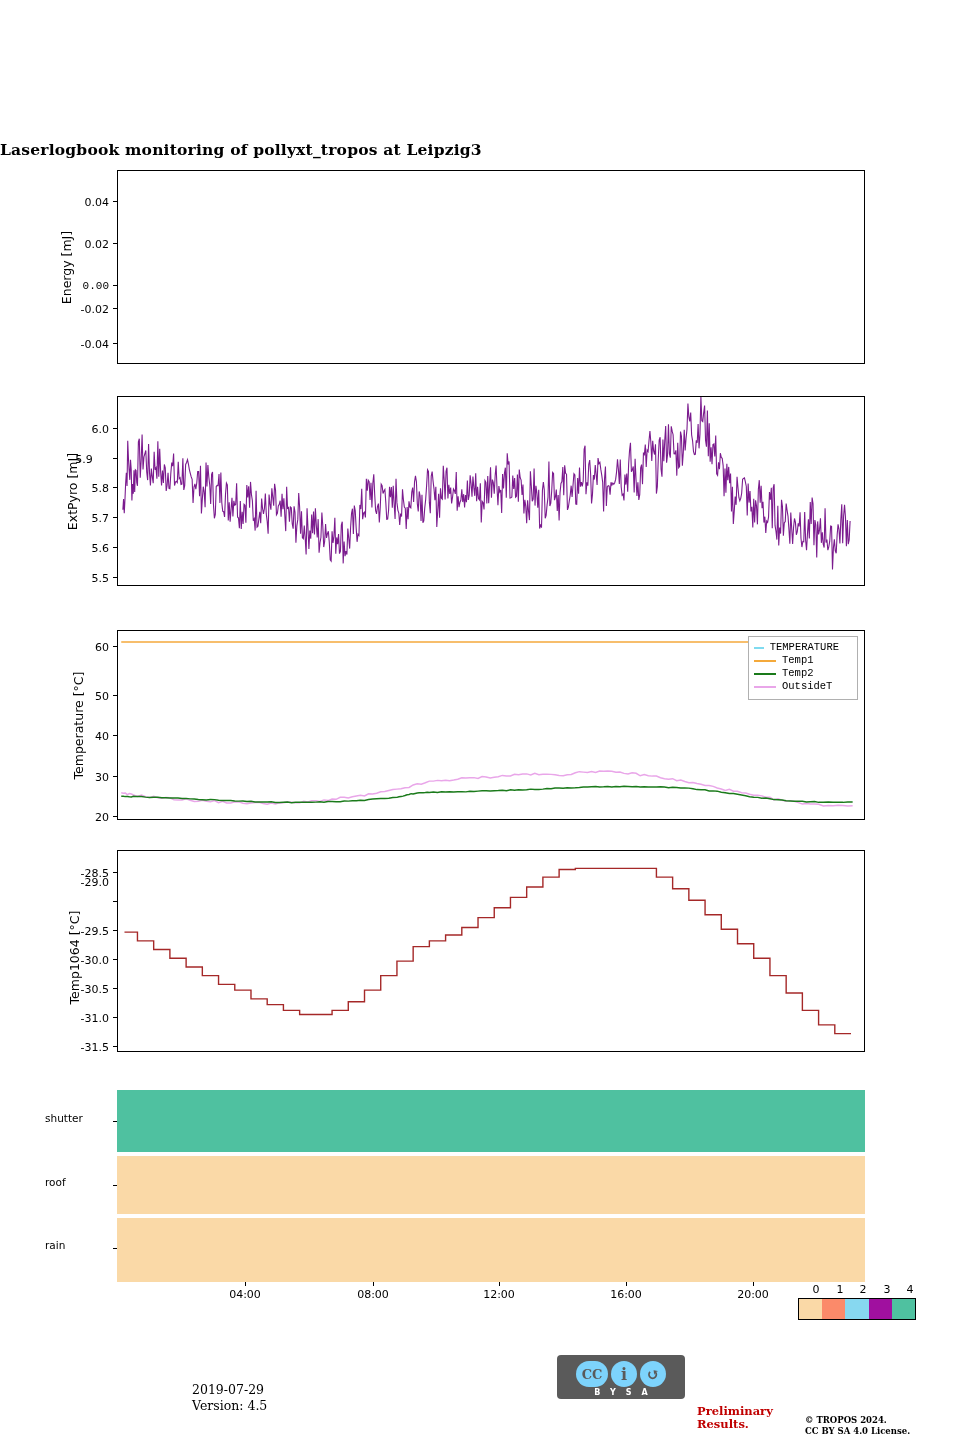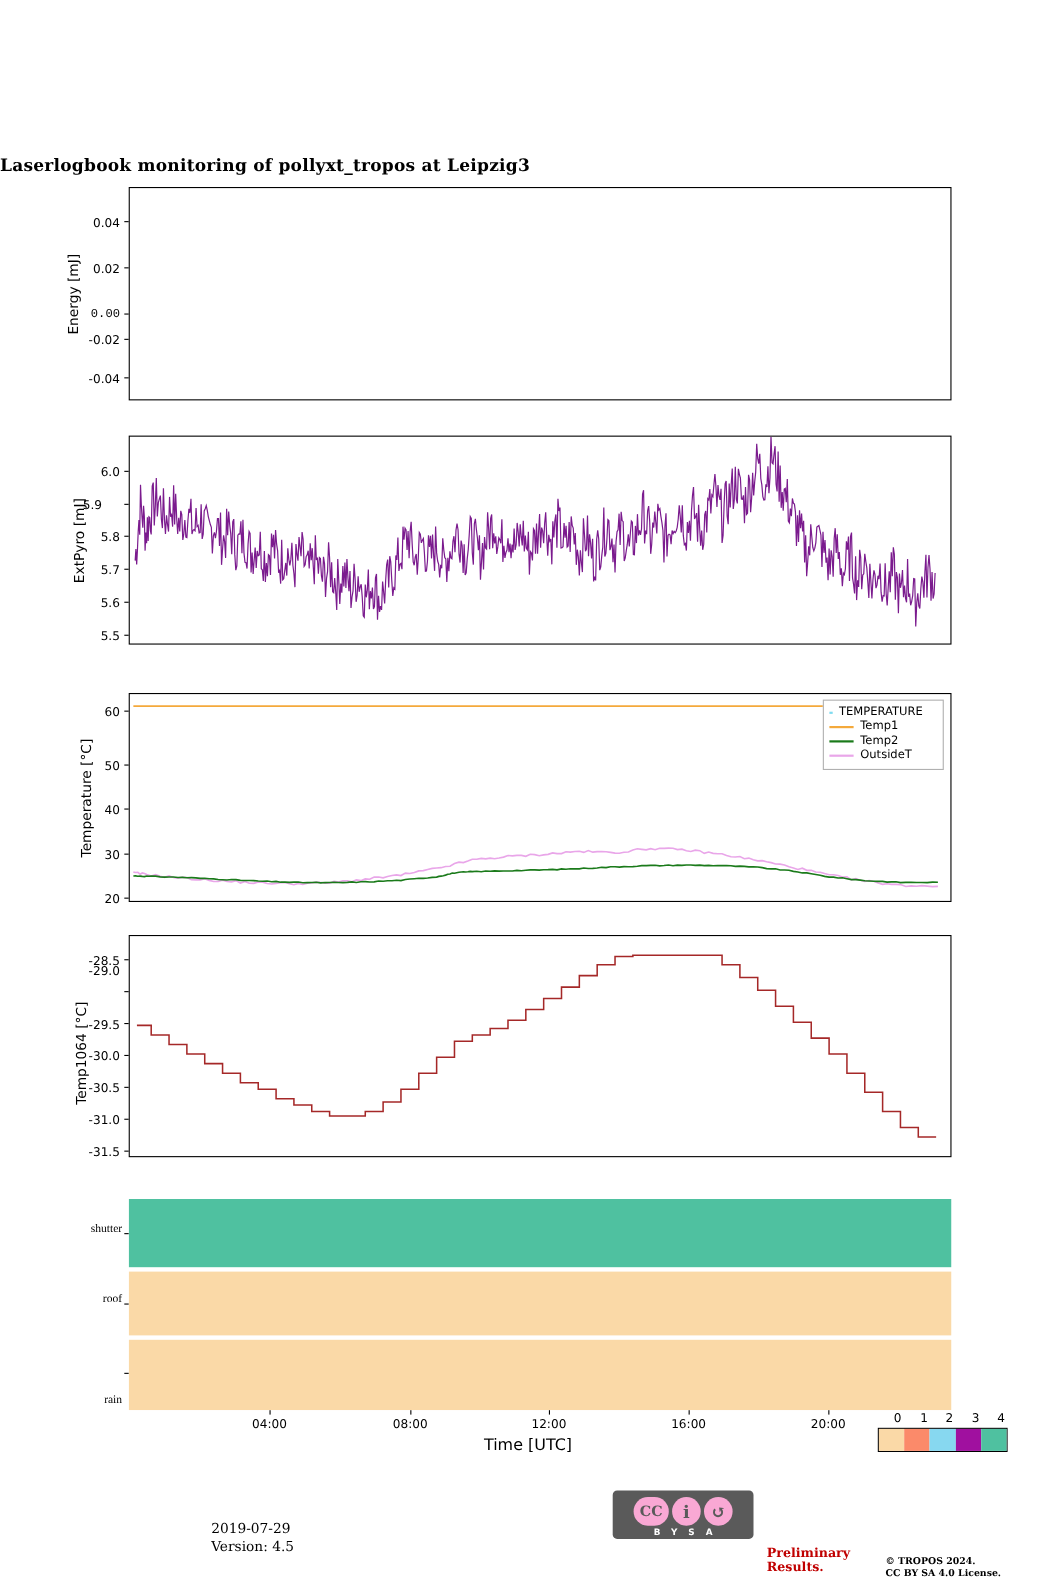--- a/index.html
+++ b/index.html
@@ -69,41 +69,41 @@
     text-align: center;
     width: 100%;
     left: 0;
   }
   .legend-box {
     position: absolute;
     border: 1px solid #b0b0b0;
     background: #ffffff;
     box-sizing: border-box;
     padding: 4px 18px 4px 5px;
+    font-family: Liberation Mono, monospace;
   }
   .legend-row {
     display: flex;
     align-items: center;
     height: 13px;
   }
   .legend-swatch {
     width: 22px;
     height: 2px;
     margin-right: 6px;
   }
   .legend-label {
     font-size: 10.5px;
     line-height: 11px;
   }
   .cat-label {
     position: absolute;
     font-size: 10.5px;
-    text-align: right;
+    text-align: left;
     white-space: nowrap;
-    font-family: Liberation Serif, serif;
   }
   .cbar {
     position: absolute;
     display: flex;
     border: 1px solid #000000;
     box-sizing: border-box;
   }
   .cbar-cell {
     flex: 1 1 0;
     height: 100%;
@@ -130,21 +130,21 @@
   }
   .cc-inner {
     display: flex;
     align-items: center;
     gap: 3px;
   }
   .cc-circle {
     width: 26px;
     height: 26px;
     border-radius: 50%;
-    background: #f9a8d4;
+    background: #7dd3fc;
     color: #5a5a5a;
     font-weight: bold;
     font-size: 16px;
     display: flex;
     align-items: center;
     justify-content: center;
     font-family: "DejaVu Serif", serif;
   }
   .cc-text {
     position: absolute;
@@ -282,36 +282,35 @@
   <div class="tickmark" style="left:113px; top:1017px; width:4px; height:1px;"></div>
   <div class="tickmark" style="left:113px; top:1046px; width:4px; height:1px;"></div>
 
   <div class="panel" style="left:117px; top:1090px; width:748px; height:192px; border:none;">
     <div style="position:absolute; left:0; top:0; width:100%; height:62px; background:#4fc1a0;"></div>
     <div style="position:absolute; left:0; top:66px; width:100%; height:58px; background:#fad9a7;"></div>
     <div style="position:absolute; left:0; top:128px; width:100%; height:64px; background:#fad9a7;"></div>
   </div>
   <div class="cat-label" style="left:45px; top:1112px; width:66px;">shutter</div>
   <div class="cat-label" style="left:45px; top:1176px; width:66px;">roof</div>
-  <div class="cat-label" style="left:45px; top:1239px; width:66px;margin-top:28px;">rain</div>
+  <div class="cat-label" style="left:45px; top:1239px; width:66px;">rain</div>
   <div class="tickmark" style="left:113px; top:1121px; width:4px; height:1px;"></div>
   <div class="tickmark" style="left:113px; top:1185px; width:4px; height:1px;"></div>
   <div class="tickmark" style="left:113px; top:1248px; width:4px; height:1px;"></div>
 
   <div class="tickmark" style="left:245px; top:1282px; width:1px; height:4px;"></div>
   <div class="tickmark" style="left:373px; top:1282px; width:1px; height:4px;"></div>
   <div class="tickmark" style="left:499px; top:1282px; width:1px; height:4px;"></div>
   <div class="tickmark" style="left:626px; top:1282px; width:1px; height:4px;"></div>
   <div class="tickmark" style="left:753px; top:1282px; width:1px; height:4px;"></div>
   <div class="xtick" style="left:215px; top:1288px; width:60px;">04:00</div>
   <div class="xtick" style="left:343px; top:1288px; width:60px;">08:00</div>
   <div class="xtick" style="left:469px; top:1288px; width:60px;">12:00</div>
   <div class="xtick" style="left:596px; top:1288px; width:60px;">16:00</div>
   <div class="xtick" style="left:723px; top:1288px; width:60px;">20:00</div>
-  <div class="xlabel" style="top:1306px;">Time [UTC]</div>
 
   <div class="cbar" style="left:798px; top:1298px; width:118px; height:22px;">
     <div class="cbar-cell" style="background:#fad9a7;"></div>
     <div class="cbar-cell" style="background:#fb8a6a;"></div>
     <div class="cbar-cell" style="background:#87d8f0;"></div>
     <div class="cbar-cell" style="background:#a0109f;"></div>
     <div class="cbar-cell" style="background:#4fc1a0;"></div>
   </div>
   <div class="cbar-tick" style="left:806px; top:1283px; width:20px;">0</div>
   <div class="cbar-tick" style="left:830px; top:1283px; width:20px;">1</div>

